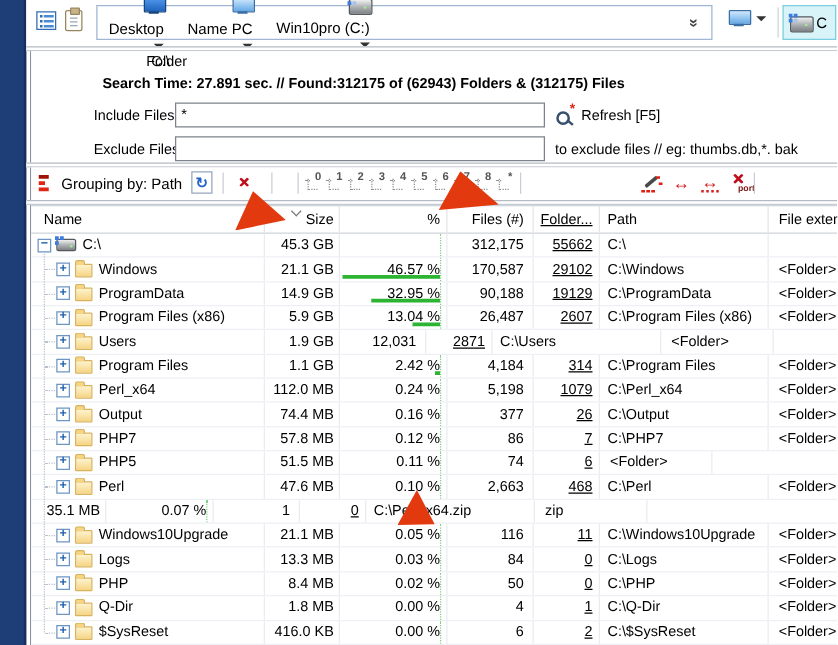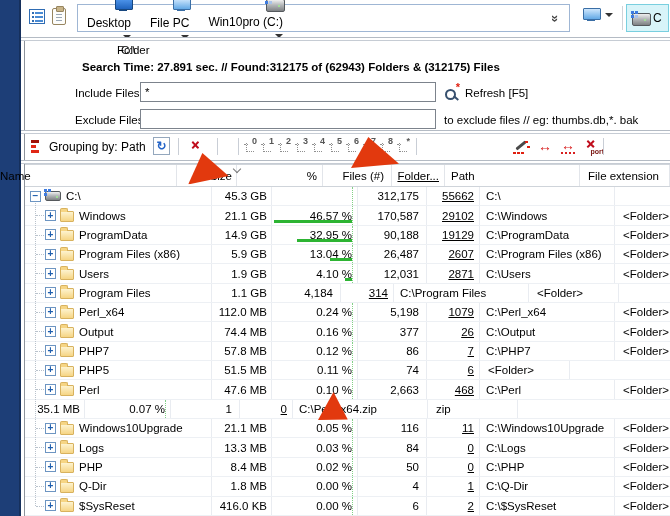--- a/index.html
+++ b/index.html
@@ -113,21 +113,21 @@
   .icn-wand::after { content:''; position:absolute; left:1px; bottom:1px; width:3px; height:2px; background:#e02010;
                      box-shadow:4px 0 0 #e02010, 8px 0 0 #e02010, 12px -11px 0 #e02010, 14px -6px 0 #e02010; }
   .icn-harrow { color:#d81f1f; font-size:14px; font-weight:bold; line-height:17px; }
   .icn-harrow.dotted { border-bottom:2px dotted #d81f1f; line-height:14px; }
   .icn-xport { position:relative; width:20px; height:18px; color:#c00f1e; }
   .icn-xport .x { position:absolute; left:2px; top:-2px; font-size:15px; font-weight:bold; text-shadow:0.6px 0 #c00f1e; }
   .icn-xport .t { position:absolute; right:0; bottom:0; font-size:7px; color:#7a1410; font-weight:bold; }
 
   
   .grid { position:absolute; left:25px; top:164px; width:645px; height:352px; background:#fff; font-size:11.5px; }
-  .gh { display:flex; height:23px; border-top:1px solid #cfd4da; border-bottom:1px solid #cfd4da; align-items:center;justify-content:flex-end; }
+  .gh { display:flex; height:23px; border-top:1px solid #cfd4da; border-bottom:1px solid #cfd4da; align-items:center; }
   .gh .hcell { height:100%; display:flex; align-items:center; border-right:1px solid #e2e5ea; white-space:nowrap; overflow:hidden; }
   .cell, .hcell { flex:none; }
   .c-name { width:187px; }  .c-size { width:60px; }  .c-pct { width:86px; }
   .c-files { width:69px; }  .c-folders { width:53px; } .c-path { width:135px; } .c-ext { width:90px; }
   .h-name { padding-left:10px; }
   .num, .h-num { justify-content:flex-end; text-align:right; }
   .h-size, .c-size.num { padding-right:4px; }
   .h-pct,  .c-pct.num  { padding-right:5px; }
   .h-files,.c-files.num{ padding-right:7px; }
   .h-folders,.c-folders.num{ padding-right:5px;text-decoration:underline; }
@@ -196,21 +196,21 @@
     <span class="icn-clipboard tb-icon"></span>
 
     <div class="address-box">
       <div class="crumb">
         <span class="icn-desktop"></span>
         <span class="label">Desktop</span>
         <span class="caret-down"></span>
       </div>
       <div class="crumb">
         <span class="icn-monitor"></span>
-        <span class="label">File PC</span>
+        <span class="label">Name PC</span>
         <span class="caret-down"></span>
       </div>
       <div class="crumb">
         <span class="icn-drive dots">
             <i></i>
           </span>
         <span class="label">Win10pro (C:)</span>
         <span class="caret-down"></span>
       </div>
       <span class="overflow-chevron">»</span>
@@ -403,39 +403,39 @@
 
   <div class="row depth-1 icon-folder exp-plus">
     <div class="cell c-name">
       <span class="expander">
               <span class="exp-glyph">+</span>
             </span>
       <span class="row-icon"></span>
       <span class="name-label">Users</span>
     </div>
     <div class="cell c-size num">1.9 GB</div>
-    <div class="cell c-pct num">
-      <span class="bar" style="width: 6.86708px;"></span>
-      <span>4.10 %</span>
-    </div>
     <div class="cell c-files num">12,031</div>
     <div class="cell c-folders num">2871</div>
     <div class="cell c-path">C:\Users</div>
     <div class="cell c-ext">&lt;Folder&gt;</div>
   </div>
 
   <div class="row depth-1 icon-folder exp-plus">
     <div class="cell c-name">
       <span class="expander">
               <span class="exp-glyph">+</span>
             </span>
       <span class="row-icon"></span>
       <span class="name-label">Program Files</span>
     </div>
     <div class="cell c-size num">1.1 GB</div>
+    <div class="cell c-pct num">
+      <span class="bar" style="width: 4.05325px;"></span>
+      <span>2.42 %</span>
+    </div>
     <div class="cell c-files num">4,184</div>
     <div class="cell c-folders num">314</div>
     <div class="cell c-path">C:\Program Files</div>
     <div class="cell c-ext">&lt;Folder&gt;</div>
   </div>
 
   <div class="row depth-1 icon-folder exp-plus">
     <div class="cell c-name">
       <span class="expander">
               <span class="exp-glyph">+</span>

